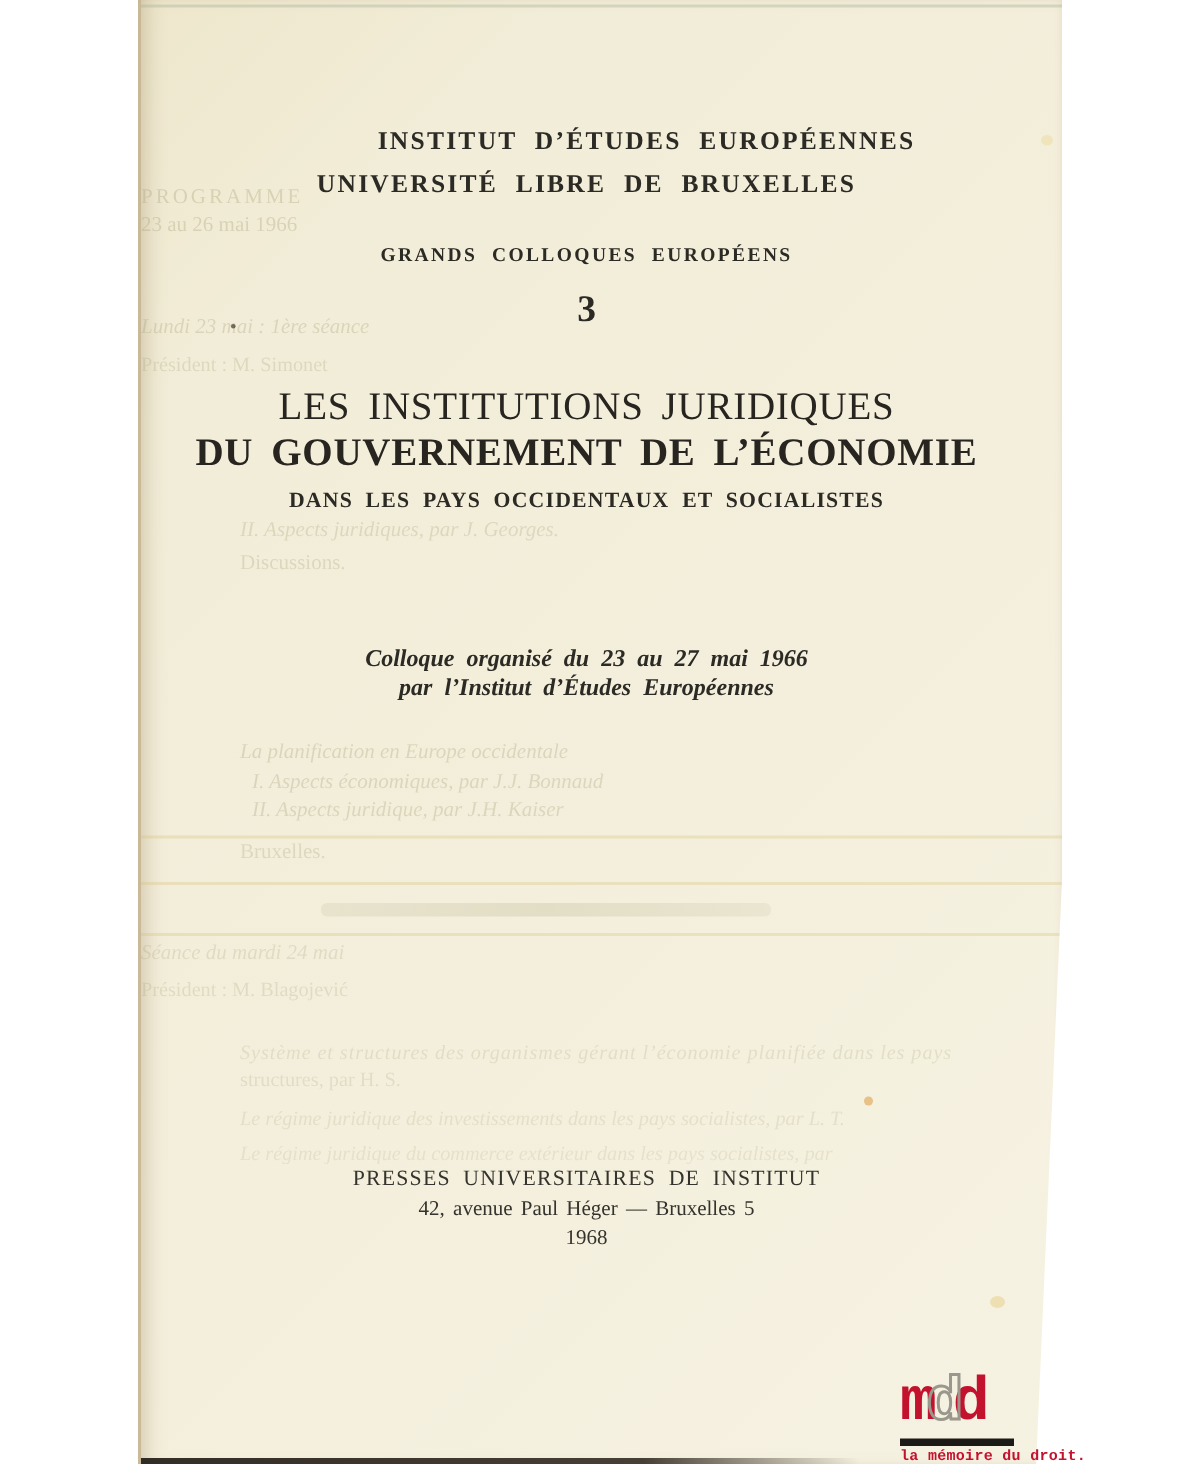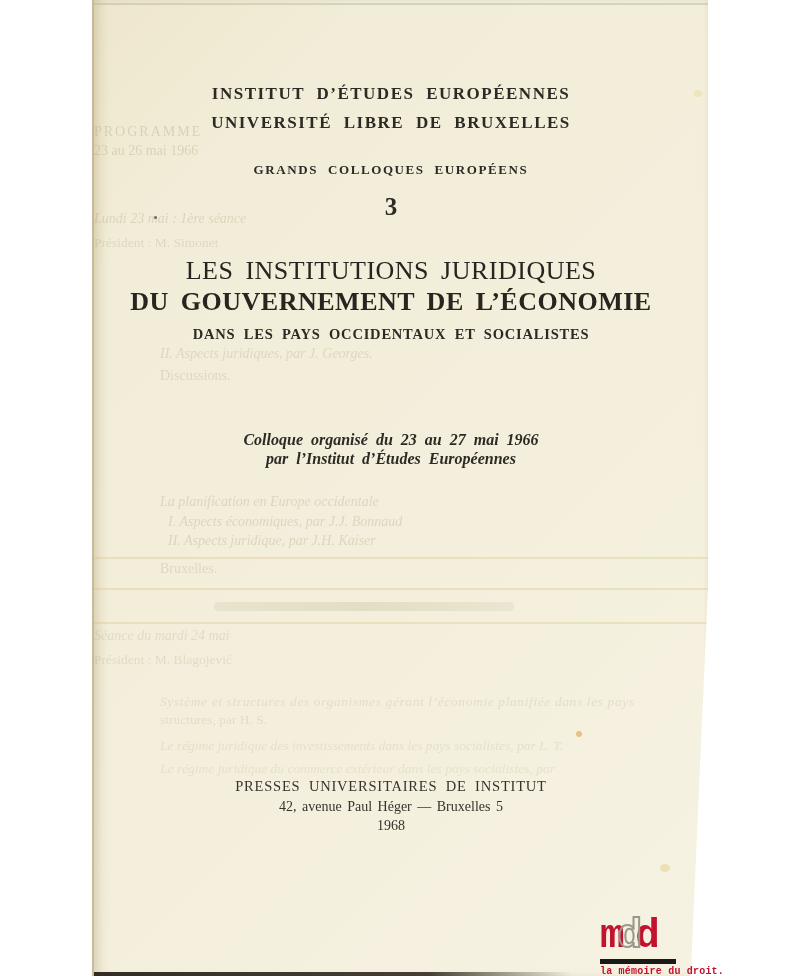--- a/index.html
+++ b/index.html
@@ -9,21 +9,21 @@
   .page{position:absolute;left:92px;top:0;width:614px;height:976px;
         background:linear-gradient(135deg,#eee7cd 0%,#f2edd8 18%,#f4efdc 55%,#f6f2e2 100%);
         clip-path:polygon(0 0,100% 0,100% 60%,97.2% 100%,0 100%);
         box-shadow:inset 10px 0 14px -8px rgba(140,118,72,.35), inset -3px 0 6px -4px rgba(160,140,95,.25);
         border-left:2px solid rgba(165,140,92,.55);}
   .edge-top{position:absolute;left:0;top:3px;width:100%;height:2px;background:rgba(160,175,150,.38);}
   .edge-bottom{position:absolute;left:0;bottom:0;width:78%;height:4px;
         background:linear-gradient(90deg,rgba(30,25,18,.9) 0%,rgba(40,33,24,.85) 70%,rgba(40,33,24,0) 100%);}
   
   .t{position:absolute;left:0;width:594px;text-align:center;color:#2c2a25;white-space:nowrap;}
-  .institute{top:84px;font-size:17px;font-weight:bold;letter-spacing:1.5px;word-spacing:6px;}
+  .institute{top:84px;font-size:17px;font-weight:bold;letter-spacing:1.5px;word-spacing:6px;margin-left:40px;}
   .university{top:113px;font-size:17px;font-weight:bold;letter-spacing:1.5px;word-spacing:6px;}
   .series{top:162px;font-size:13px;font-weight:bold;letter-spacing:1.6px;word-spacing:5px;}
   .volnum{top:193px;font-size:25px;font-weight:bold;}
   .title1{top:256px;font-size:26px;font-weight:normal;letter-spacing:.5px;word-spacing:5px;color:#282520;}
   .title2{top:287px;font-size:26px;font-weight:bold;letter-spacing:.5px;word-spacing:5px;color:#282520;}
   .subtitle{top:326px;font-size:14.5px;font-weight:bold;letter-spacing:.8px;word-spacing:4px;}
   .colloque1{top:431px;font-size:16px;font-style:italic;font-weight:600;word-spacing:4px;}
   .colloque2{top:450px;font-size:16px;font-style:italic;font-weight:600;word-spacing:4px;}
   .publisher{top:778px;font-size:14.5px;letter-spacing:.8px;word-spacing:4px;color:#35332d;}
   .address{top:799px;font-size:14px;word-spacing:2px;color:#35332d;}

